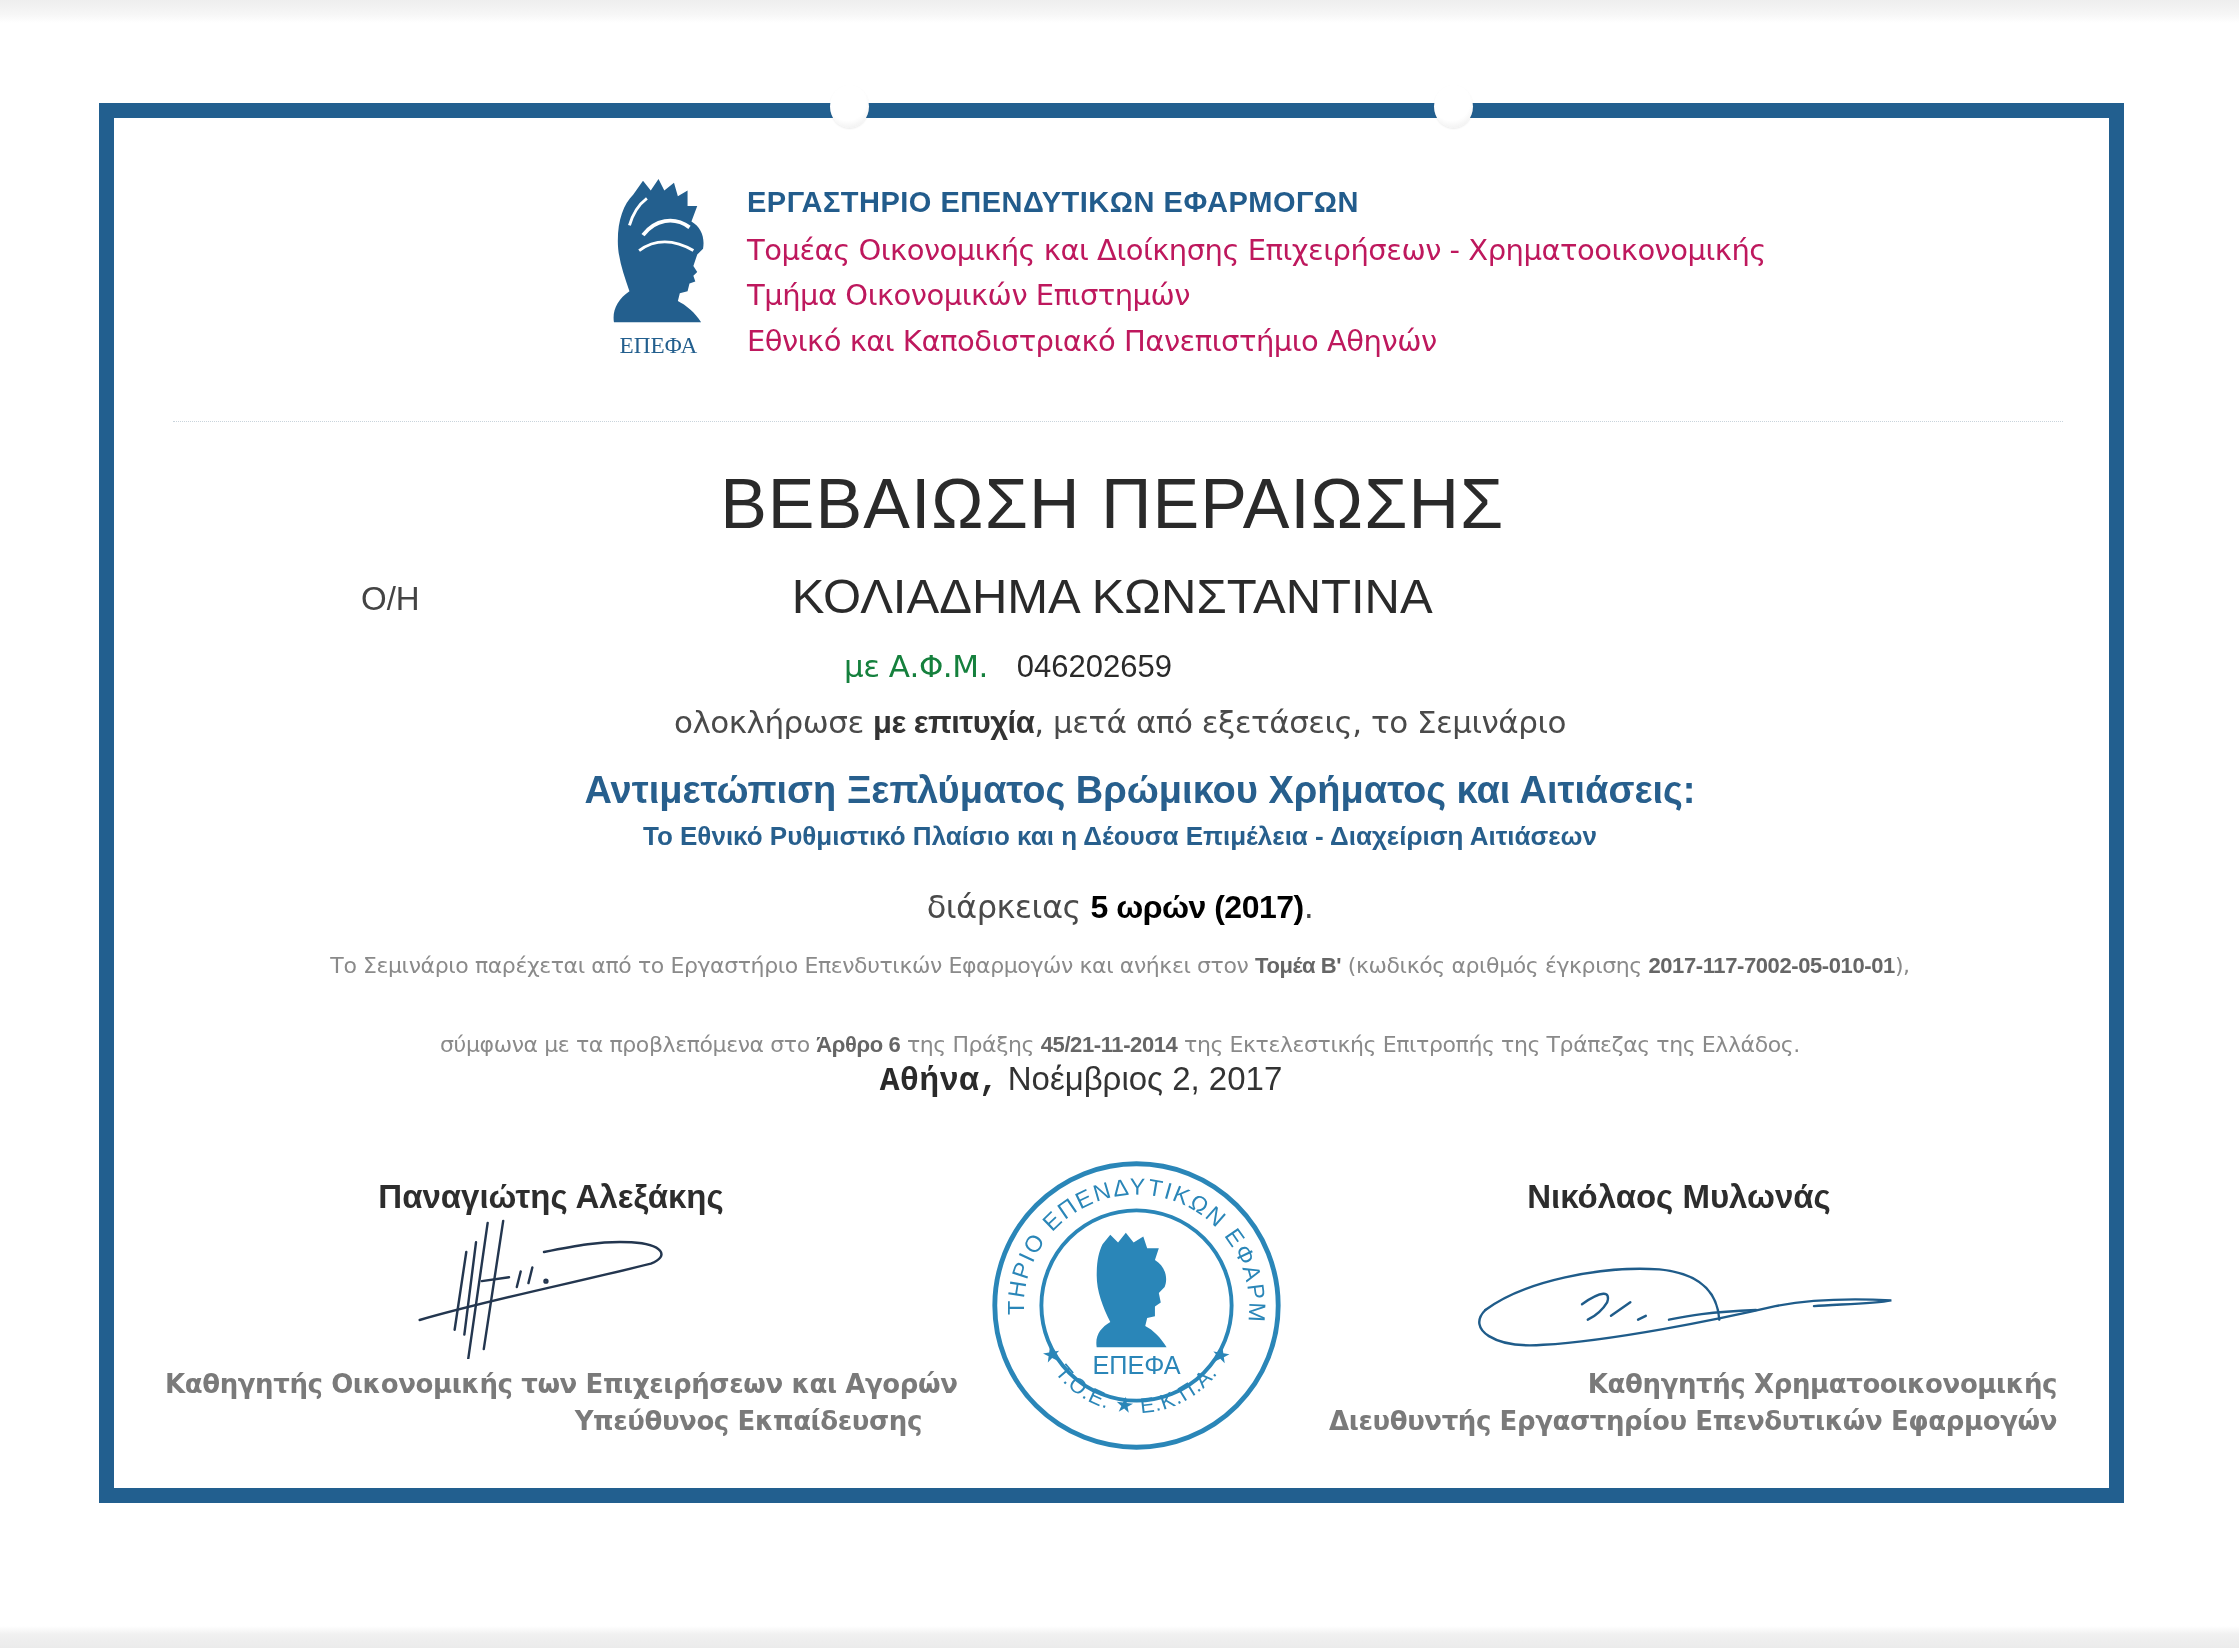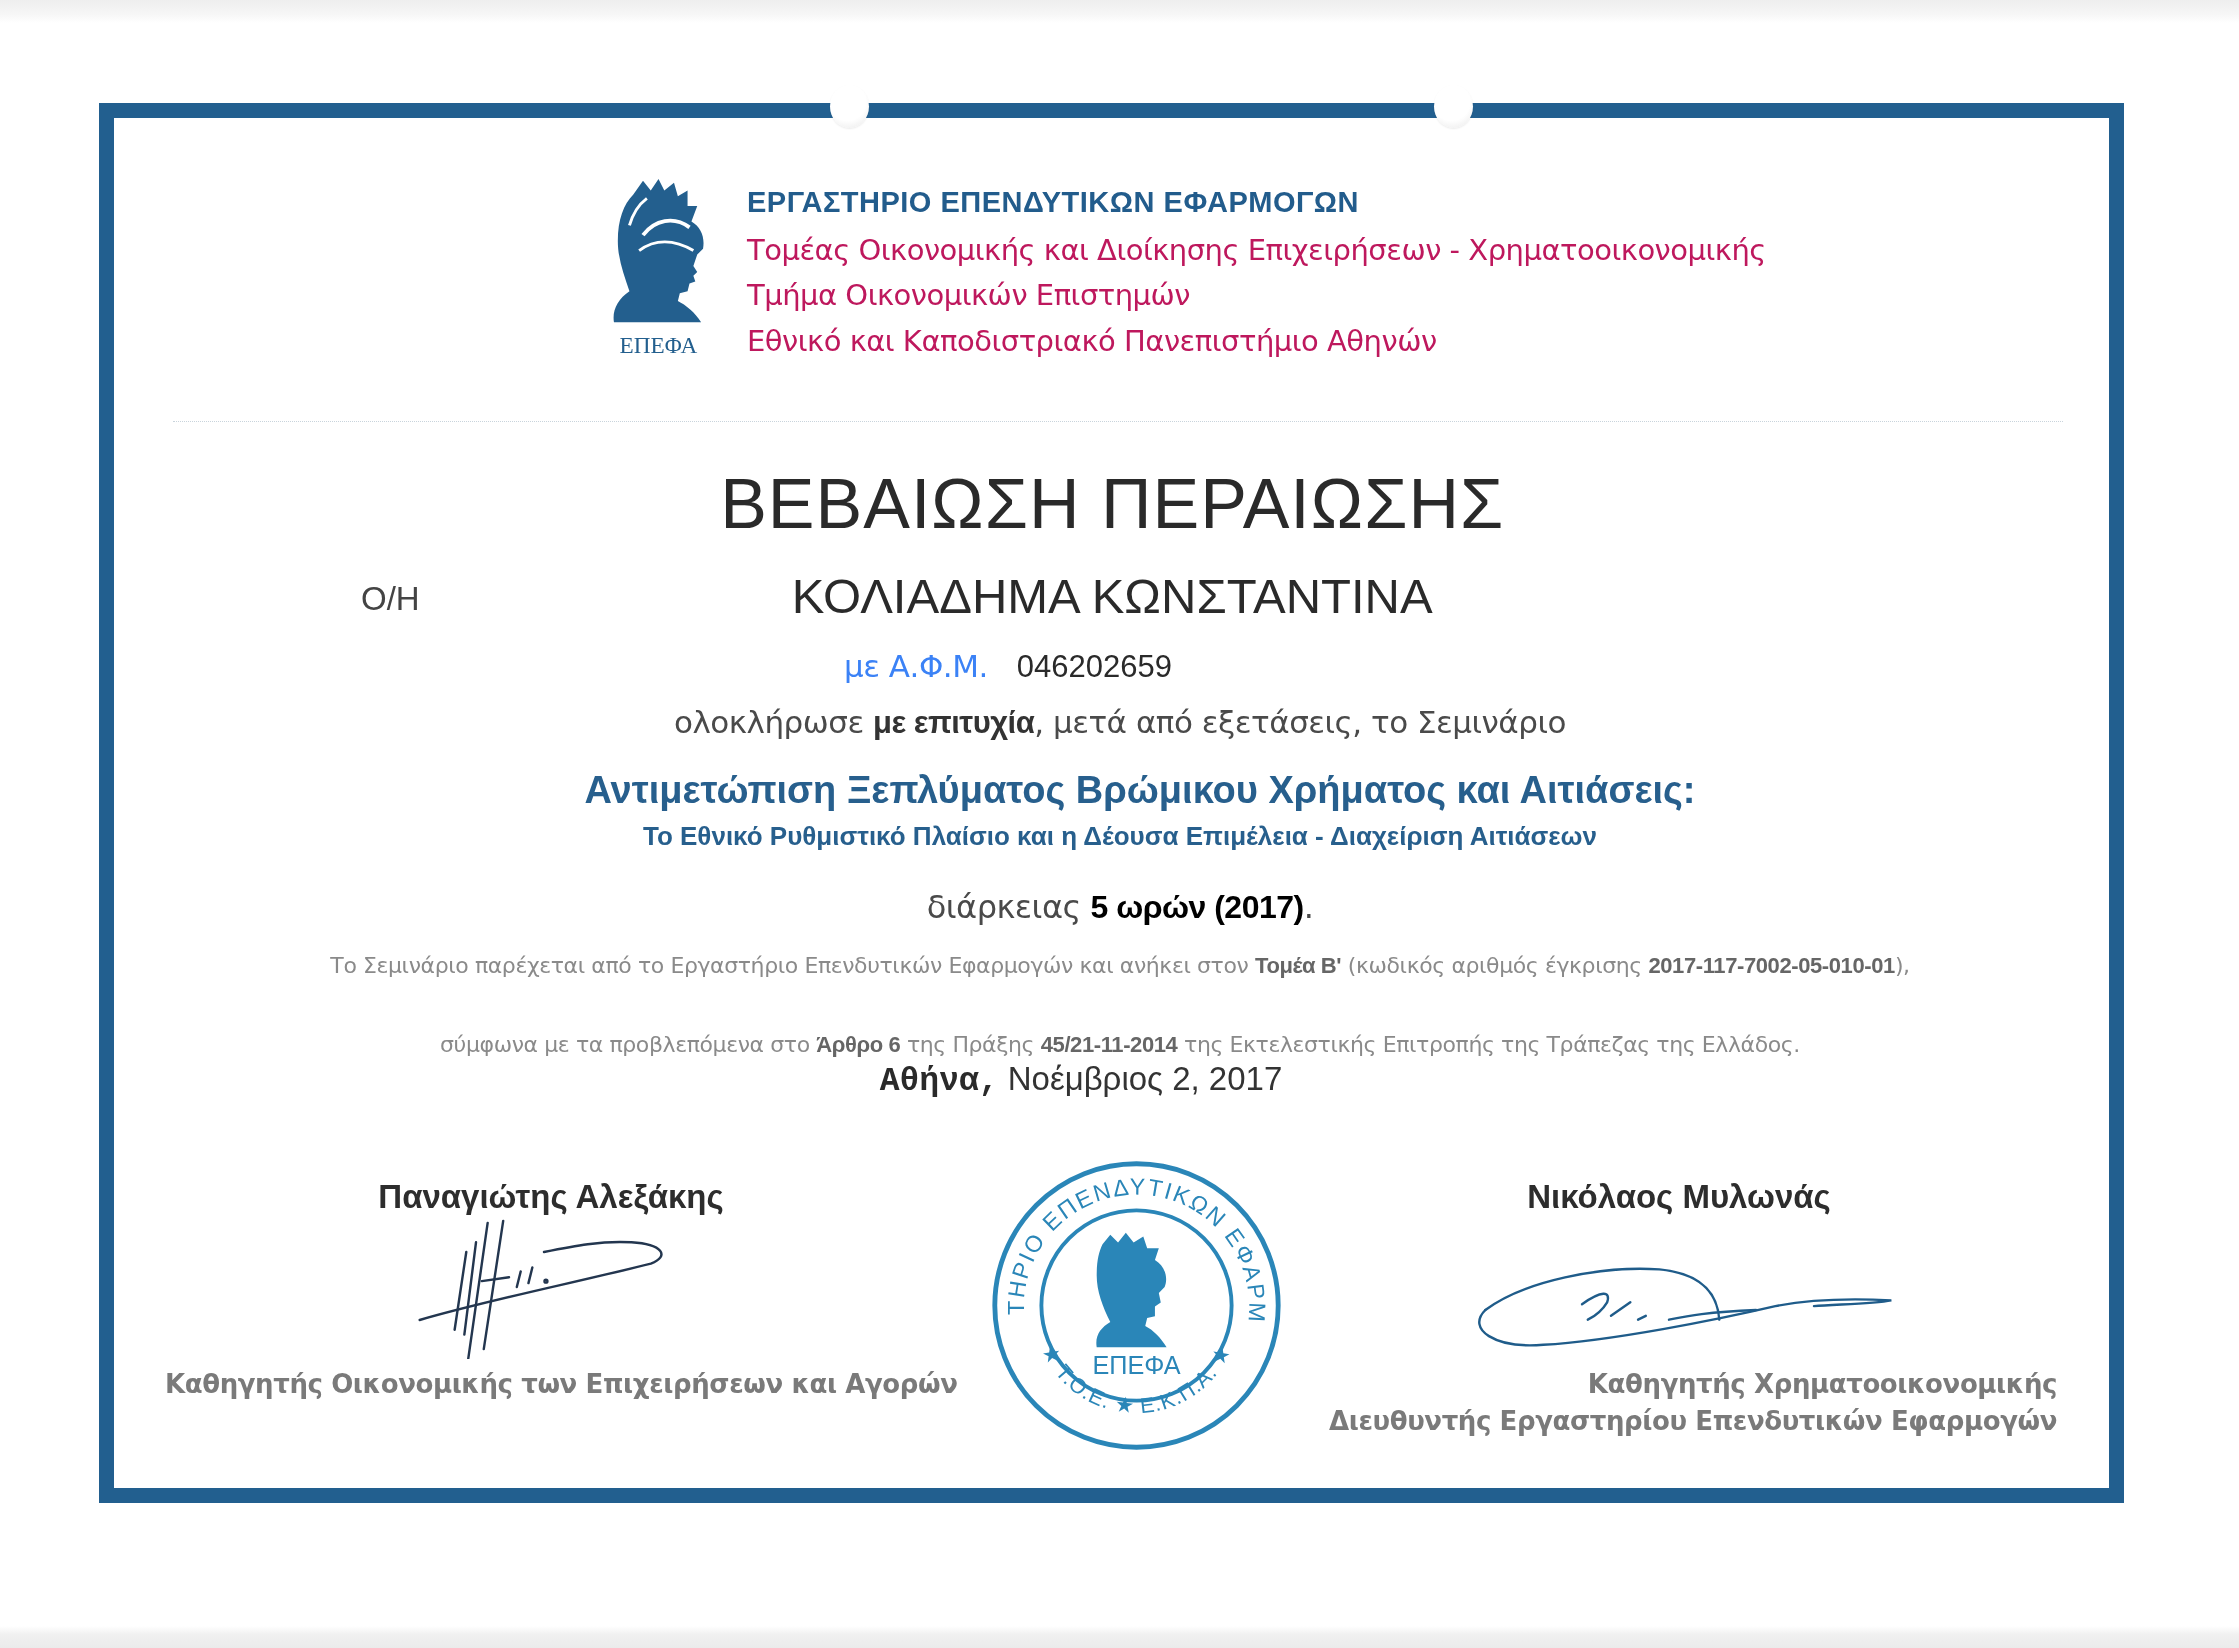--- a/index.html
+++ b/index.html
@@ -11,21 +11,21 @@
   .logo{position:absolute;left:604px;top:177px;width:109px;height:184px;}
   .hdr{position:absolute;left:747px;white-space:nowrap;color:#2d6592;}
   .hdr-title{top:186px;font-size:29px;font-weight:bold;letter-spacing:0.5px;color:#225c8c;}
   .hdr-line{font-size:29px;font-family:"DejaVu Sans",sans-serif;font-weight:normal;letter-spacing:-0.5px;color:#be185d;}
   .sep{position:absolute;left:173px;top:421px;width:1890px;height:0;border-top:1.9px dotted #c9d4dc;}
   .center{position:absolute;left:0;width:2240px;text-align:center;white-space:nowrap;}
   .main-title{top:464px;font-size:70px;color:#2a2a2a;letter-spacing:1px;left:-7.8px;}
   .oh{position:absolute;left:361px;top:580px;font-size:33px;color:#444;}
   .holder{top:568px;font-size:49px;color:#2a2a2a;left:-7.8px;}
   .afm{position:absolute;top:648px;left:844px;font-size:31px;white-space:nowrap;}
-  .afm .lbl{color:#3b82f6;font-family:"DejaVu Sans",sans-serif;letter-spacing:-0.5px;margin-top:40px;}
+  .afm .lbl{color:#15803d;font-family:"DejaVu Sans",sans-serif;letter-spacing:-0.5px;margin-top:40px;}
   .afm .val{color:#2a2a2a;margin-left:29px;}
   .completed{top:704px;font-size:31px;color:#4a4a4a;font-family:"DejaVu Sans",sans-serif;letter-spacing:-0.5px;}
   .completed b{color:#333;font-family:"Liberation Sans",sans-serif;}
   .sem-title{top:769px;font-size:38px;font-weight:bold;color:#275f8d;padding-left:20px;}
   .sem-sub{top:821px;font-size:26px;font-weight:bold;color:#275f8d;}
   .duration{top:888px;font-size:32px;color:#4a4a4a;font-family:"DejaVu Sans",sans-serif;letter-spacing:-0.5px;}
   .duration b{color:#000000;font-family:"Liberation Sans",sans-serif;}
   .fine{font-size:22px;color:#8a8a8a;font-family:"DejaVu Sans",sans-serif;letter-spacing:-0.4px;}
   .fine b{color:#666;font-family:"Liberation Sans",sans-serif;}
   .fine1{top:953px;}
@@ -102,20 +102,21 @@
       <path d="M82 10 L62 150"></path>
     <path d="M98 8 L78 140"></path>
       <path d="M76 70 L104 66"></path>
     <path d="M116 60 L112 76"></path>
       <path d="M128 56 L124 72"></path>
       <circle cx="142" cy="70" r="1.5"></circle>
   </g>
 </svg>
 <div class="sig-title" style="left:165px;width:757px;top:1366px;">
   <div>Καθηγητής Οικονομικής των Επιχειρήσεων και Αγορών</div>
+  <div>Υπεύθυνος Εκπαίδευσης</div>
 </div>
 
 <svg class="stamp" viewBox="0 0 306 306">
   <defs>
     <path id="stampTop" d="M 38 170 A 116 116 0 1 1 268 170"></path>
     <path id="stampBottom" d="M 52 190 A 106 106 0 0 0 254 190"></path>
   </defs>
   <circle cx="153" cy="153" r="146" fill="none" stroke="#2a86b8" stroke-width="5"></circle>
   <circle cx="153" cy="153" r="98" fill="none" stroke="#2a86b8" stroke-width="4"></circle>
   <text font-family="Liberation Sans, sans-serif" font-size="24" fill="#2a86b8" letter-spacing="2">

